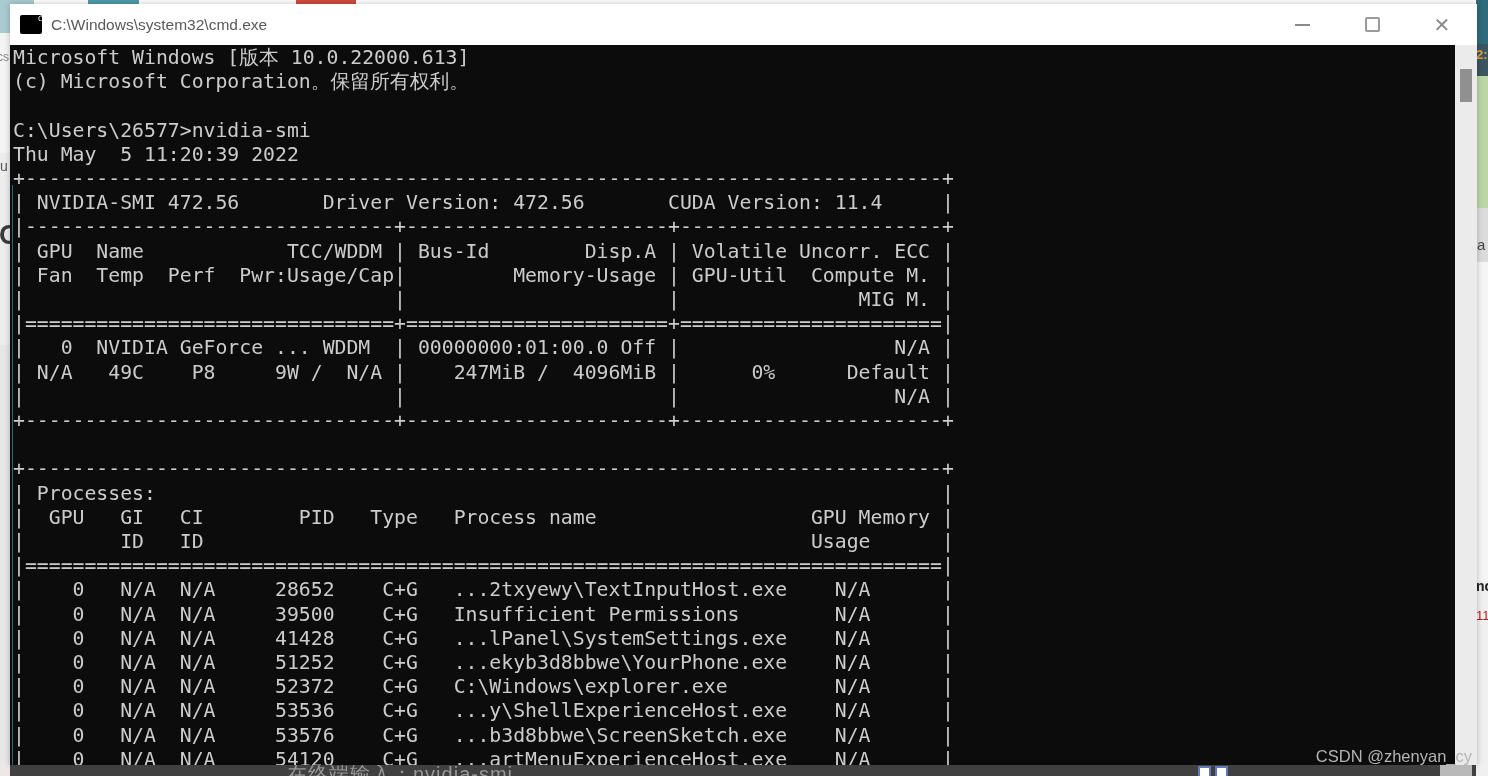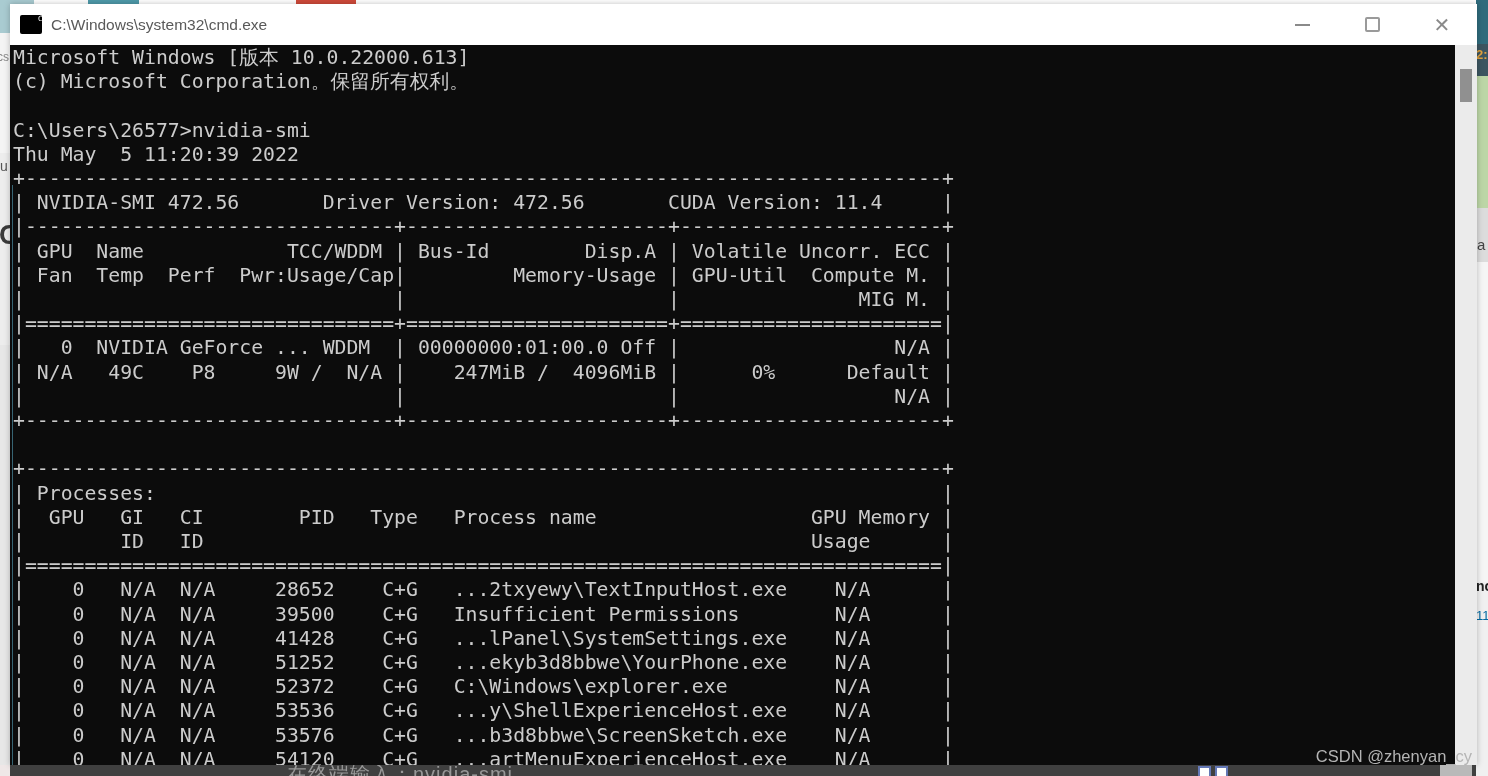--- a/index.html
+++ b/index.html
@@ -88,21 +88,21 @@
 
 <div class="edge" style="left:1476px;top:0;width:12px;height:776px;background:#f0f0f0;">
   <div class="edge" style="left:0;top:0;width:12px;height:44px;background:#2f6b7c;"></div>
   <div class="edge" style="left:0;top:44px;width:12px;height:32px;background:#3c5560;"></div>
   <span class="frag" style="left:0;top:47px;font-size:13px;font-weight:bold;color:#e0a13e;">2:</span>
   <div class="edge" style="left:0;top:76px;width:12px;height:132px;background:#bcd6a6;"></div>
   <div class="edge" style="left:0;top:208px;width:12px;height:54px;background:#dcdcdc;"></div>
   <span class="frag" style="left:1px;top:236px;font-size:15px;color:#444;">a</span>
   <div class="edge" style="left:0;top:262px;width:12px;height:320px;background:#f5f5f5;"></div>
   <span class="frag" style="left:0;top:578px;font-size:14px;font-weight:bold;color:#222;">nc</span>
-  <span class="frag" style="left:0;top:608px;font-size:13px;color:#0369a1;">11</span>
+  <span class="frag" style="left:0;top:608px;font-size:13px;color:#b91c1c;">11</span>
 </div>
 
 <div class="edge" style="left:88px;top:0;width:27px;height:4px;background:#4f9aaa;"></div>
 <div class="edge" style="left:296px;top:0;width:36px;height:4px;background:#cf4a3a;"></div>
 
 <div class="window">
   <div class="titlebar">
     <div class="cmd-icon">C:\_</div>
     <div class="title-text">C:\Windows\system32\cmd.exe</div>
     <div class="controls">

